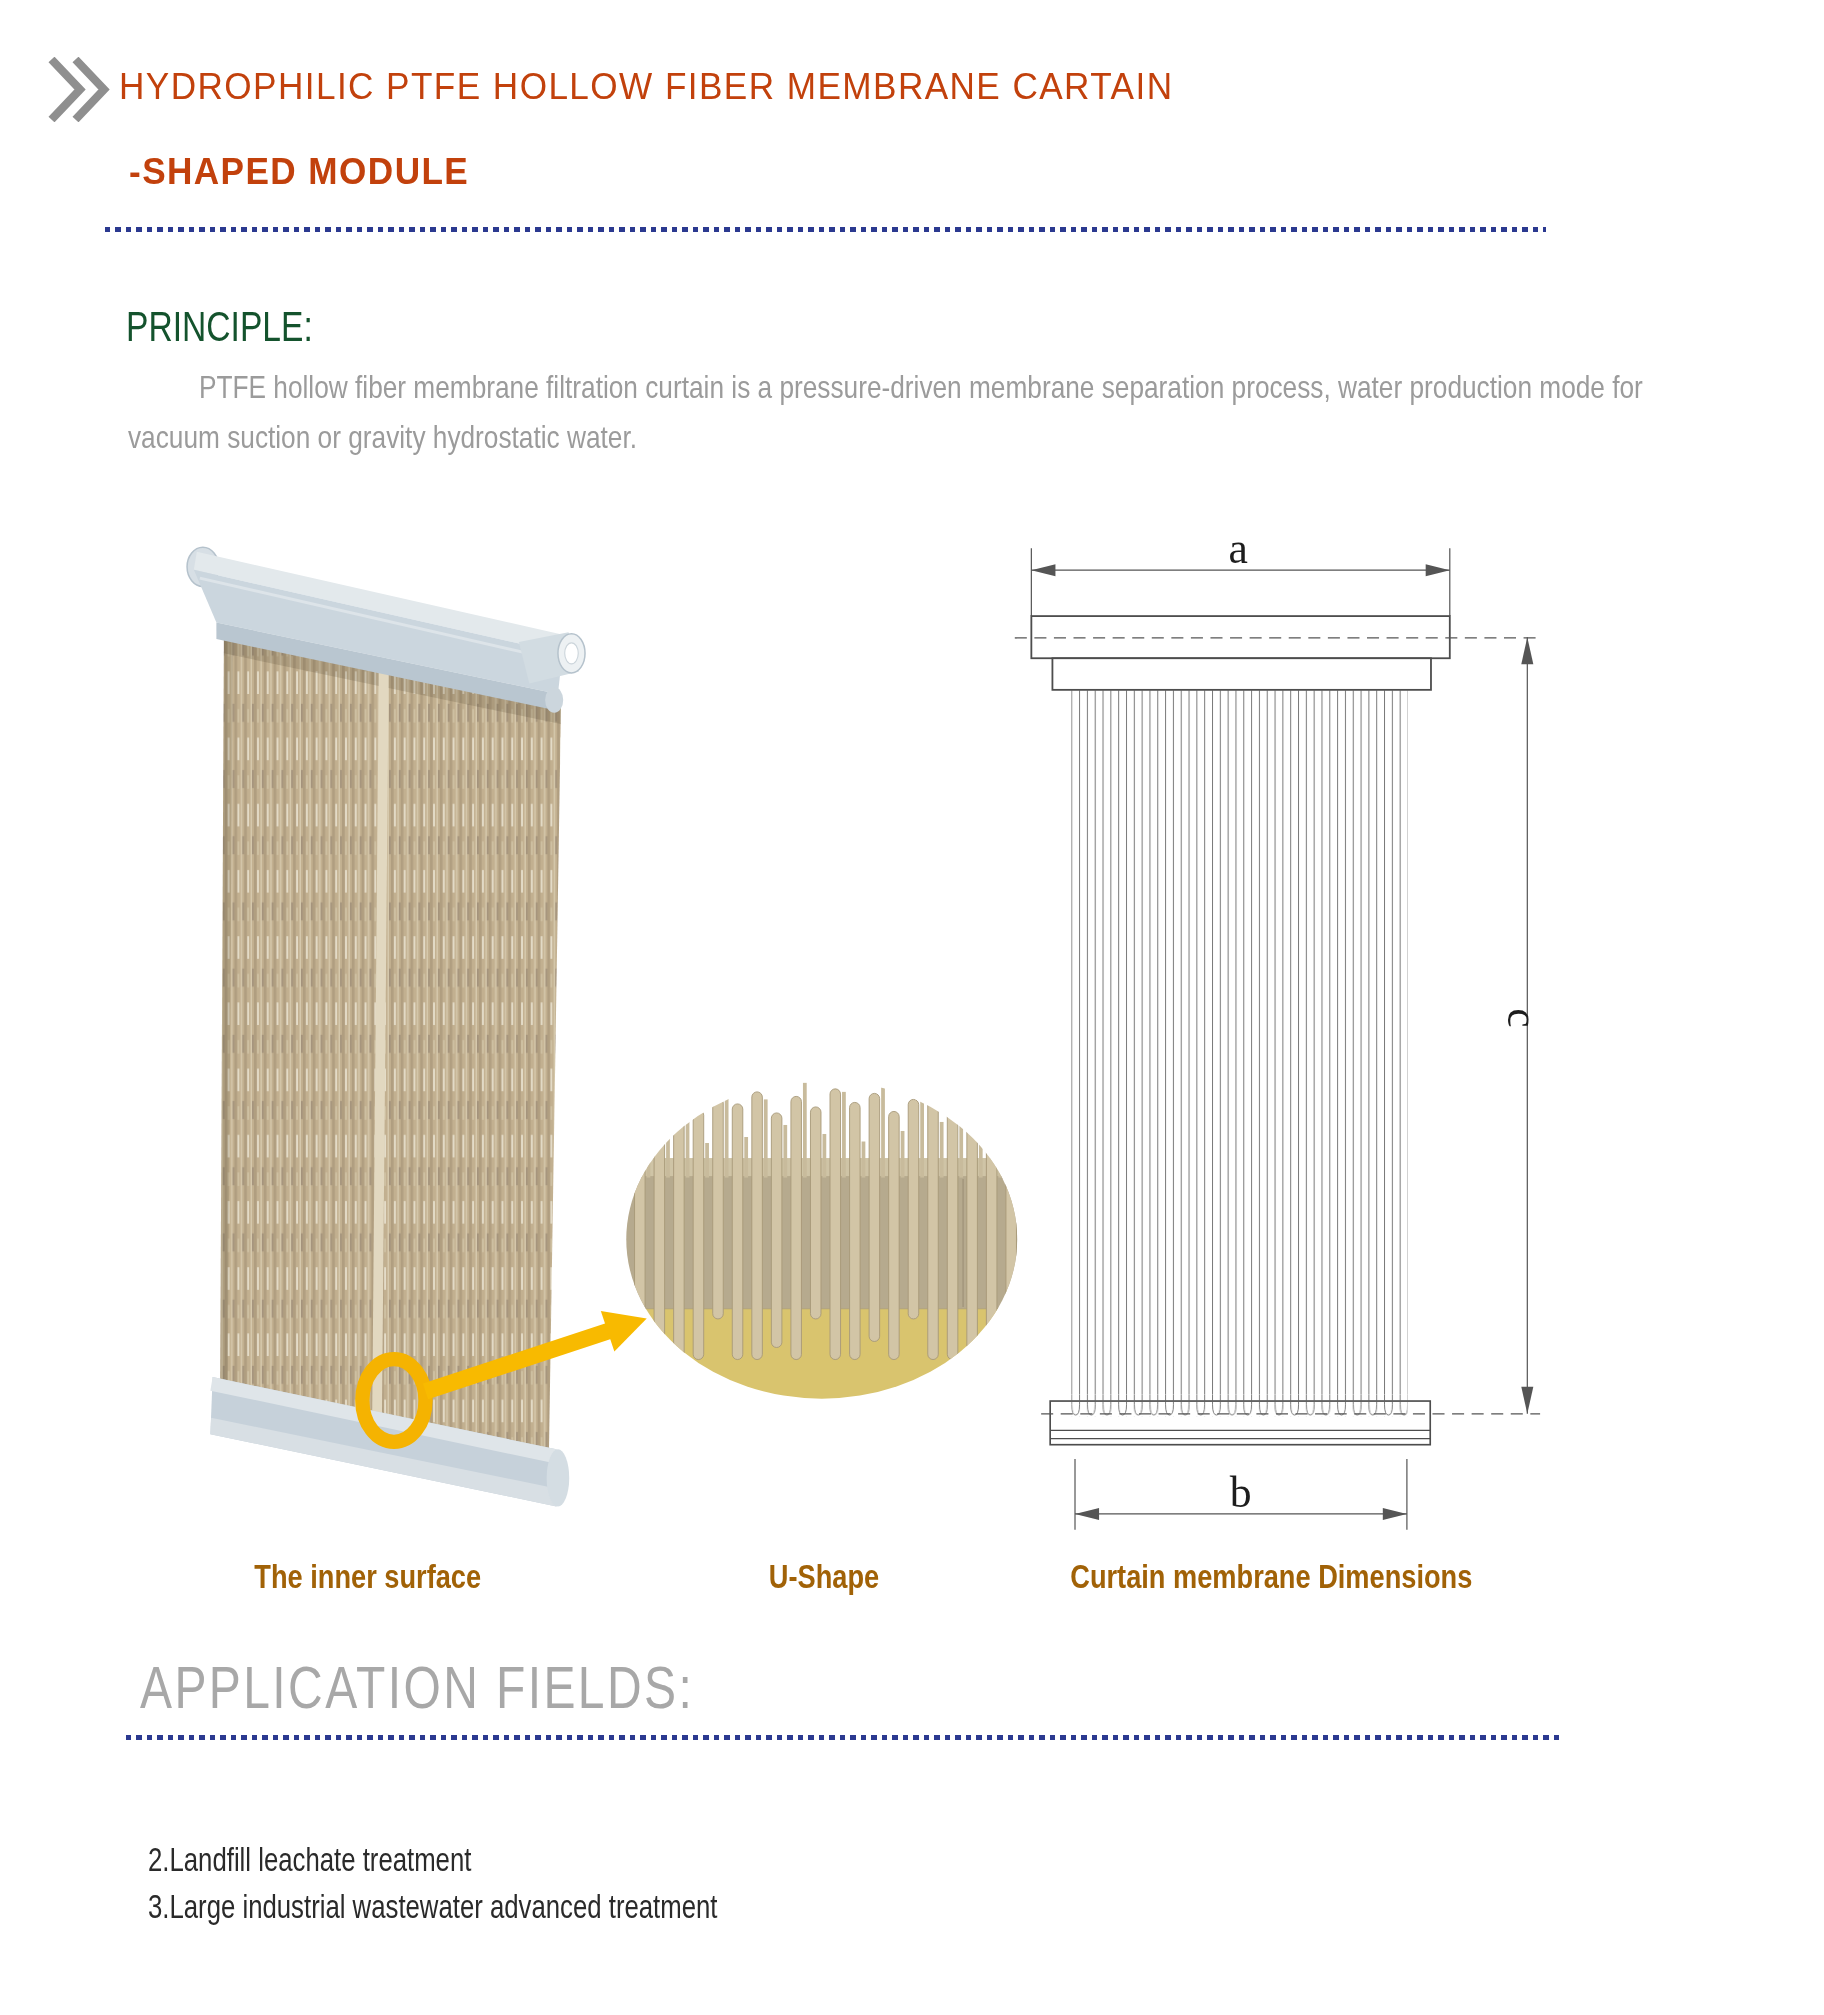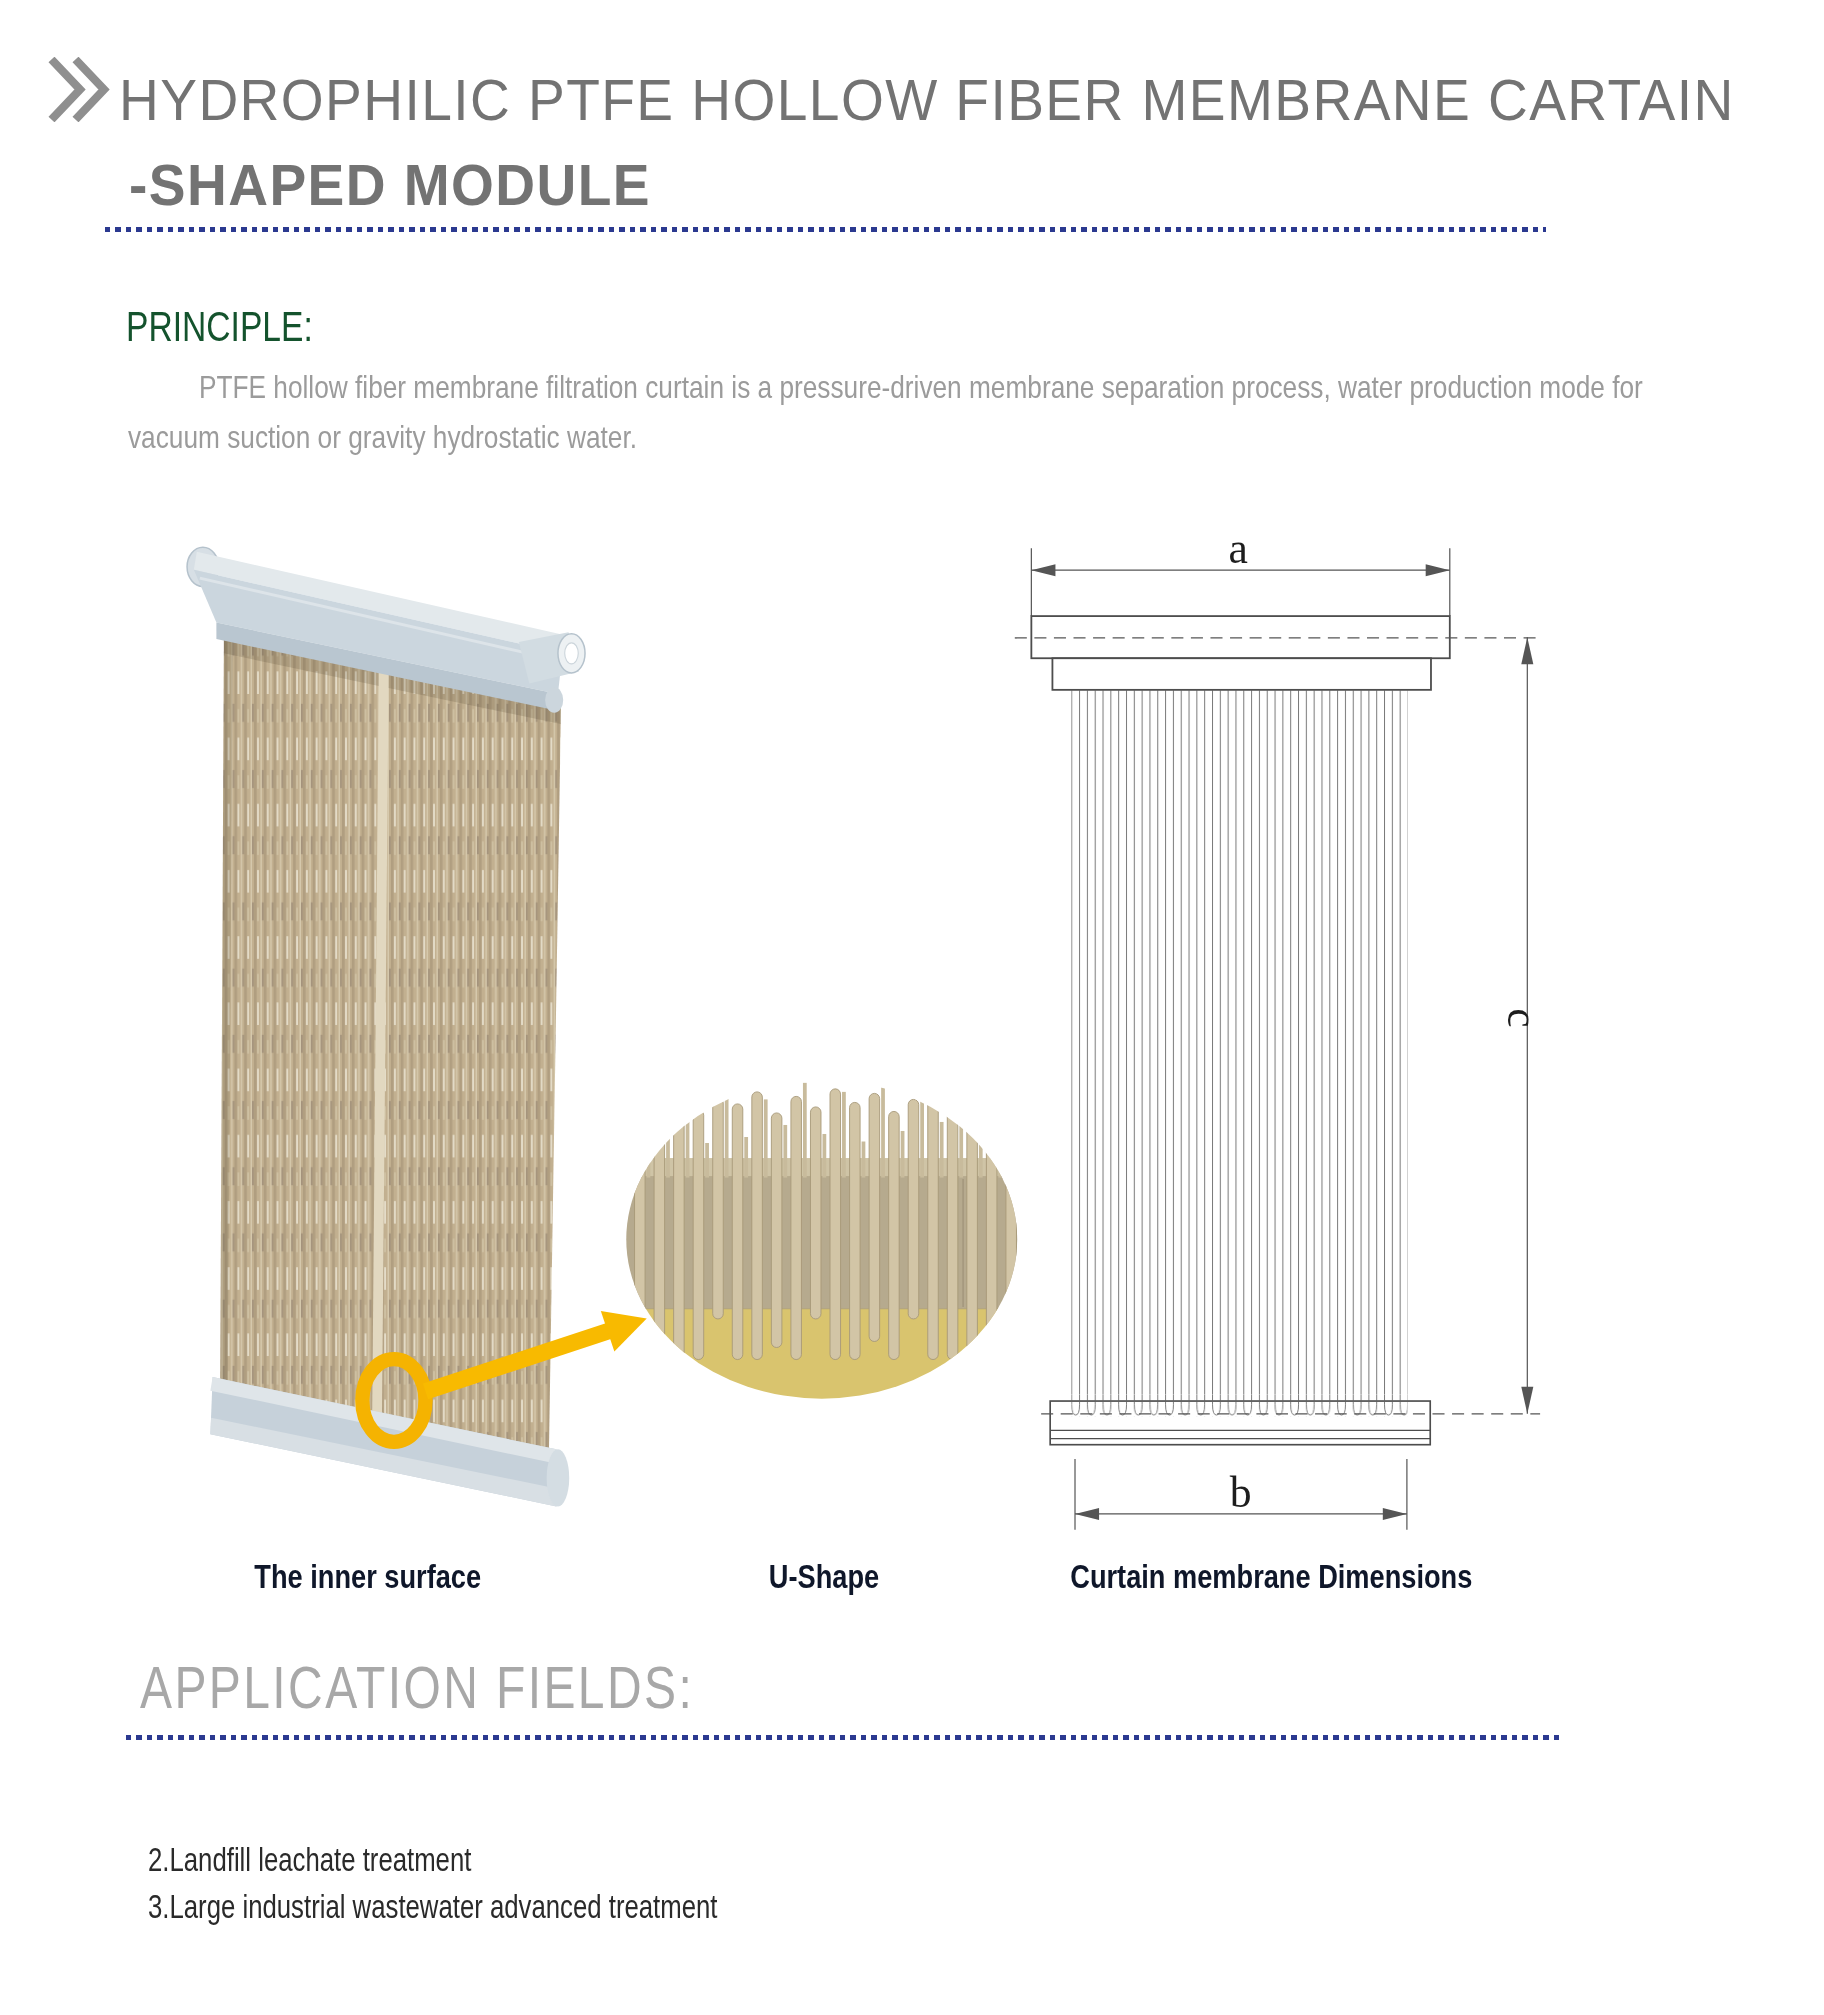--- a/index.html
+++ b/index.html
@@ -1,28 +1,28 @@
 <!DOCTYPE html>
 <html style="font-size:12px"><head>
 <meta charset="utf-8">
 <style>
   html,body{margin:0;padding:0;background:#ffffff;}
   .page{position:relative;width:1825px;height:2015px;background:#ffffff;overflow:hidden;
         font-family:"Liberation Sans", sans-serif;}
   .abs{position:absolute;}
   .nowrap{white-space:nowrap;}
   .condensed{display:inline-block;transform-origin:0 50%;}
-  .title-line{color:#737373;font-size:58px;letter-spacing:1.5px;font-weight:400;}
+  .title-line{color:#c2410c;font-size:37px;letter-spacing:1.5px;font-weight:400;}
   .title-line .condensed{transform:scaleX(0.95);}
   .dotted-sep{height:4.5px;background-image:repeating-linear-gradient(90deg,#2b3990 0 5.3px,transparent 5.3px 10.5px);}
   .principle-heading{color:#14532d;font-size:42px;font-weight:400;}
   .principle-heading .condensed{transform:scaleX(0.8);}
   .body-text{color:#9b9b9b;font-size:32px;}
   .body-text .condensed{transform:scaleX(0.82);}
-  .caption{color:#0f172a;font-size:34px;font-weight:700;text-align:center;}
+  .caption{color:#a16207;font-size:34px;font-weight:700;text-align:center;}
   .caption .condensed{transform-origin:50% 50%;transform:scaleX(0.8);}
   .app-heading{color:#a8a8a8;font-size:60px;letter-spacing:3px;}
   .app-heading .condensed{transform:scaleX(0.8);}
   .list-item{color:#2a2a2a;font-size:33px;}
   .list-item .condensed{transform:scaleX(0.78);}
   svg text.dim{font-family:"Liberation Serif", serif;fill:#1d1d1d;}
 </style>
 </head>
 <body>
 

